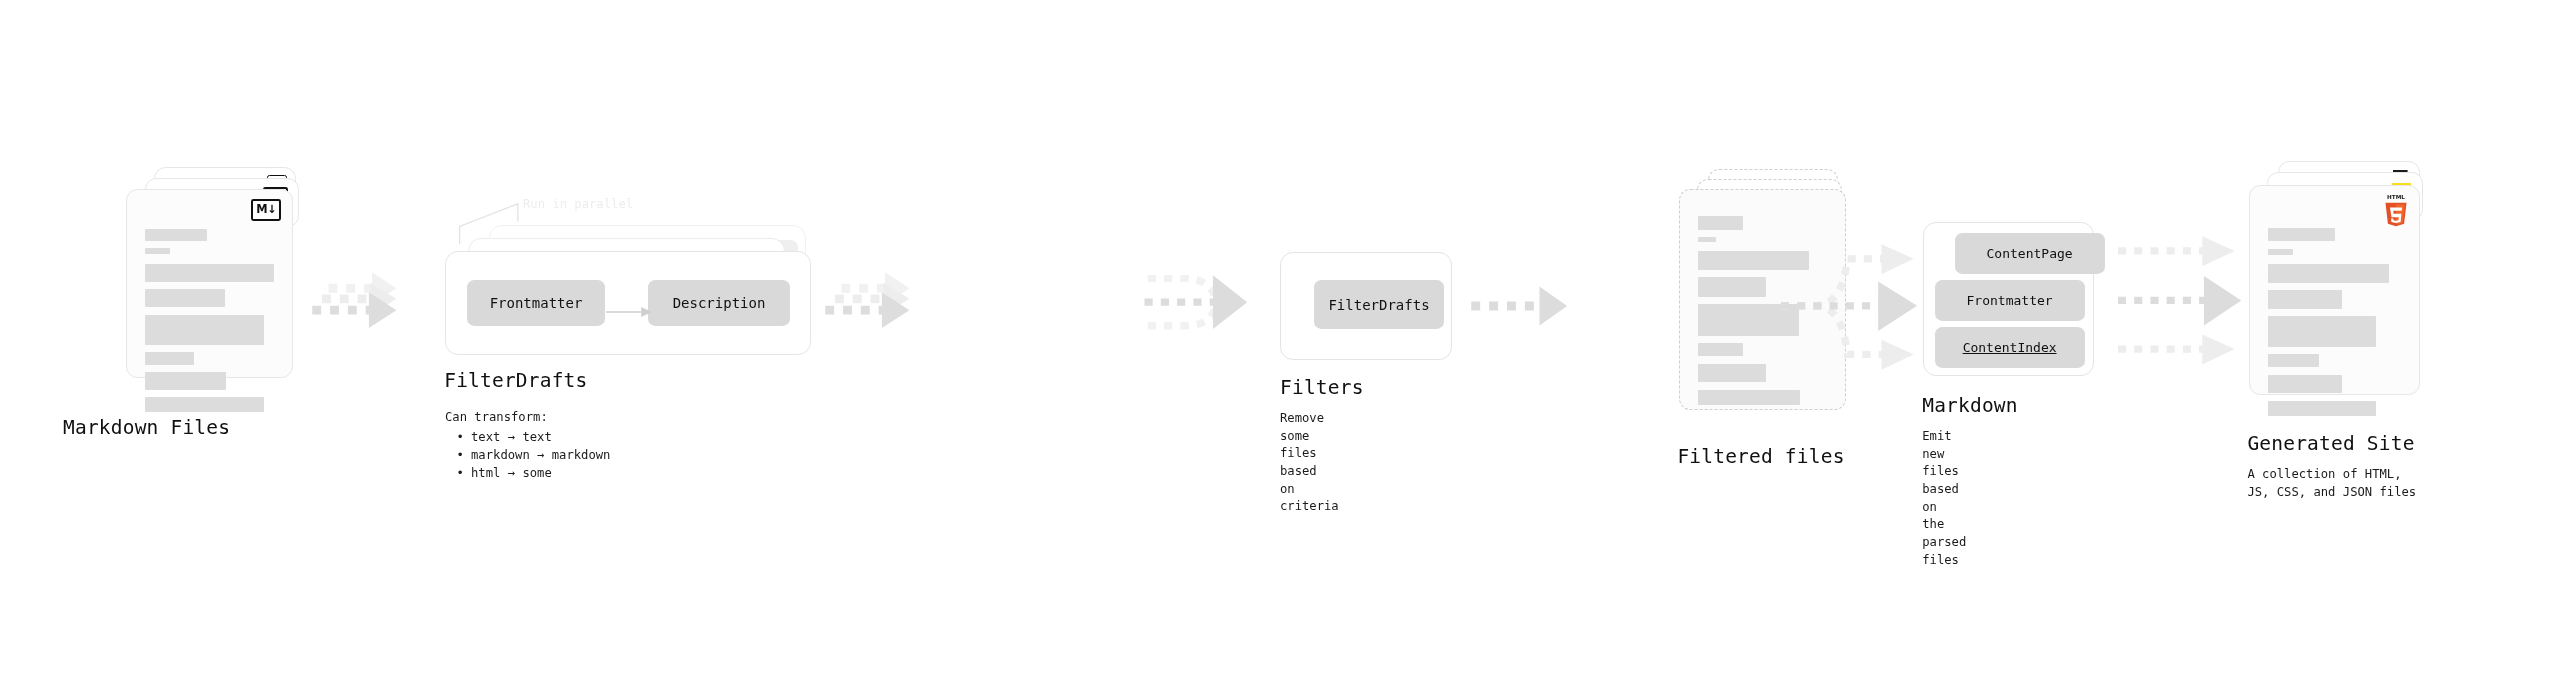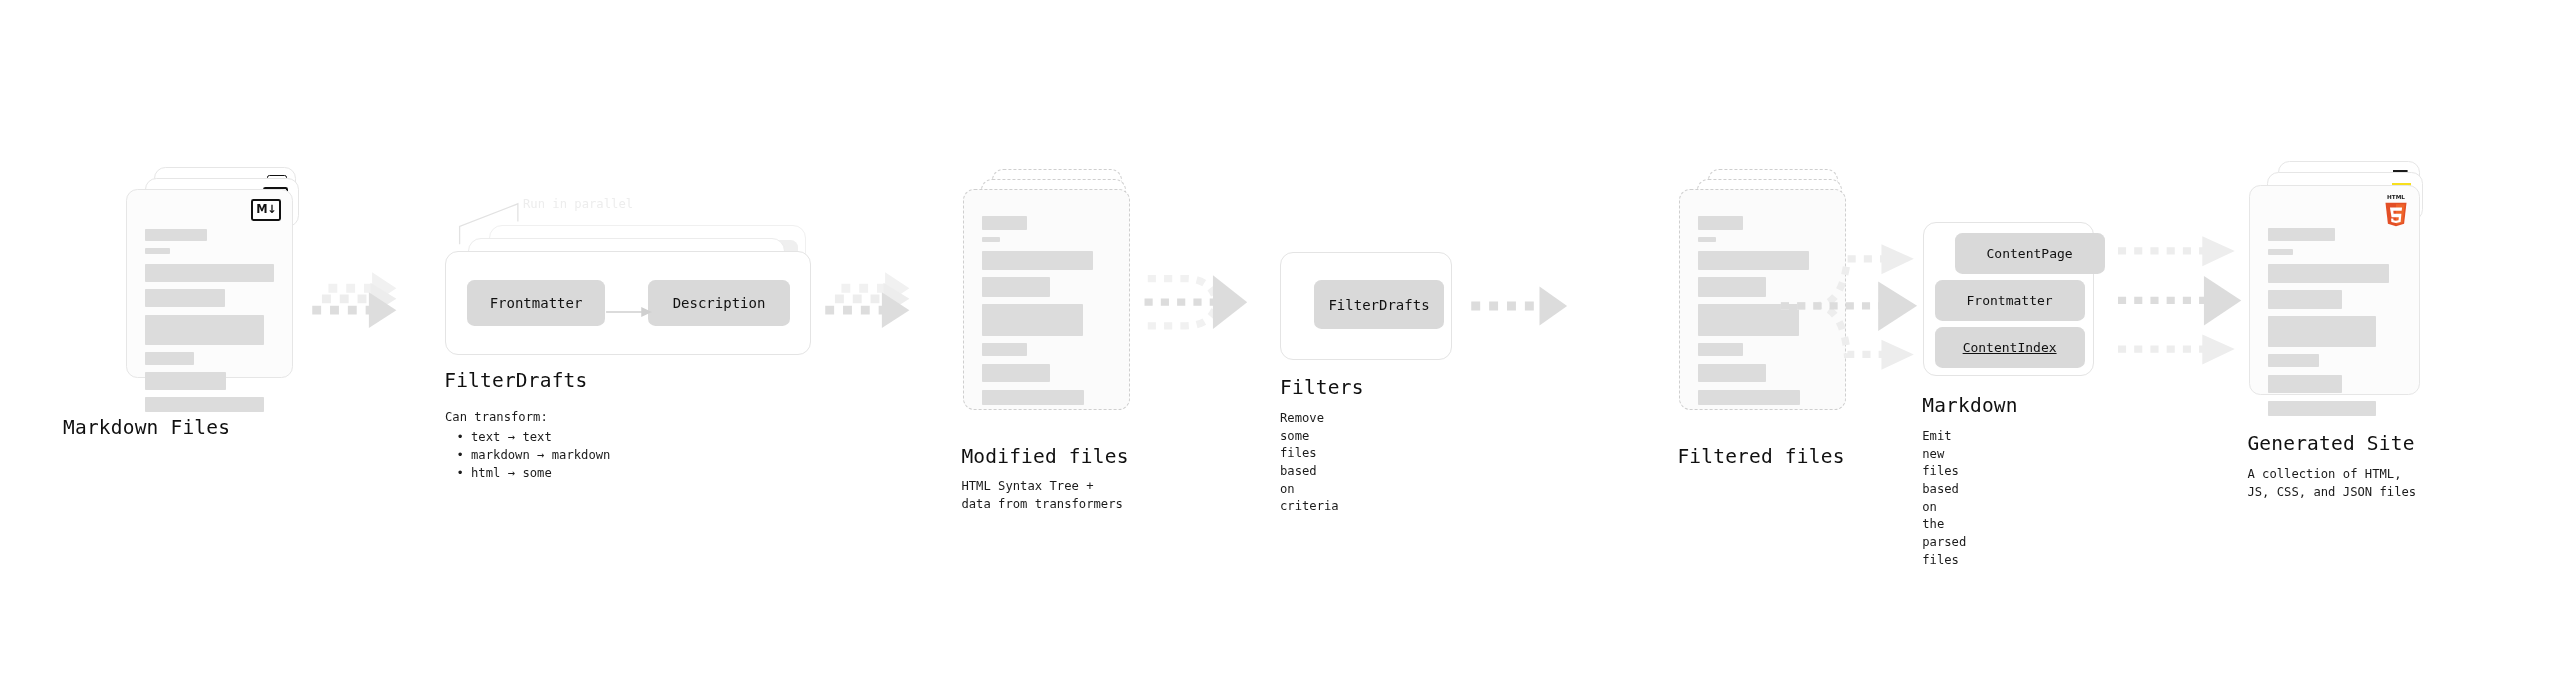--- a/index.html
+++ b/index.html
@@ -239,41 +239,20 @@
         <line x1="24" y1="25" x2="84" y2="25" stroke="#f1f1f1"></line>
         <line x1="16" y1="38" x2="84" y2="38" stroke="#ededed"></line>
         <line x1="4" y1="52" x2="84" y2="52" stroke="#dddddd"></line>
       </g>
       <polygon points="78,5 108,25 78,45" fill="#f1f1f1"></polygon>
       <polygon points="76,18 108,38 76,58" fill="#ededed"></polygon>
       <polygon points="74,30 108,52 74,74" fill="#dddddd"></polygon>
     </svg>
   </div>
 
-  <div class="stage" style="left:963px; top:169px;">
-    <div class="doc-stack" style="width:179px;height:276px;">
-      <div class="doc dashed back2" style="left:29px; top:0px; width:130px; height:41px;"></div>
-      <div class="doc dashed back1" style="left:18px; top:9.8px; width:145px; height:41px;"></div>
-      <div class="doc dashed" style="left:0px; top:19.5px; width:167px; height:221px;">
-        <div class="doc-lines" style="top:26px;">
-          <div class="ln" style="width:35%; height:14px;"></div>
-          <div class="ln" style="width:14%; height:5.7px;"></div>
-          <div class="ln" style="width:86%; height:19.5px; margin-top:8.1px;"></div>
-          <div class="ln" style="width:53%; height:19.5px;"></div>
-          <div class="ln" style="width:78%; height:32px;"></div>
-          <div class="ln" style="width:35%; height:13px;"></div>
-          <div class="ln" style="width:53%; height:18.7px;"></div>
-          <div class="ln" style="width:79%; height:15.4px;"></div>
-        </div>
-      </div>
-    </div>
-    <div class="title" style="left:-1.6px; top:276px;">Modified files</div>
-    <div class="caption" style="left:-1.6px; top:309px;">HTML Syntax Tree +
-data from transformers</div>
-  </div>
 
   <div class="arrow-holder" style="left:1138px; top:254px;">
     <svg width="110" height="98" viewBox="0 0 135 120">
       <g fill="none" stroke-width="9" stroke-dasharray="10 10">
         <path d="M12 30 L58 30 Q90 30 96 58" stroke="#f1f1f1"></path>
         <path d="M12 88 L58 88 Q90 88 96 62" stroke="#f1f1f1"></path>
         <line x1="8" y1="59" x2="96" y2="59" stroke="#dcdcdc"></line>
       </g>
       <polygon points="92,26 134,59 92,92" fill="#dcdcdc"></polygon>
     </svg>

